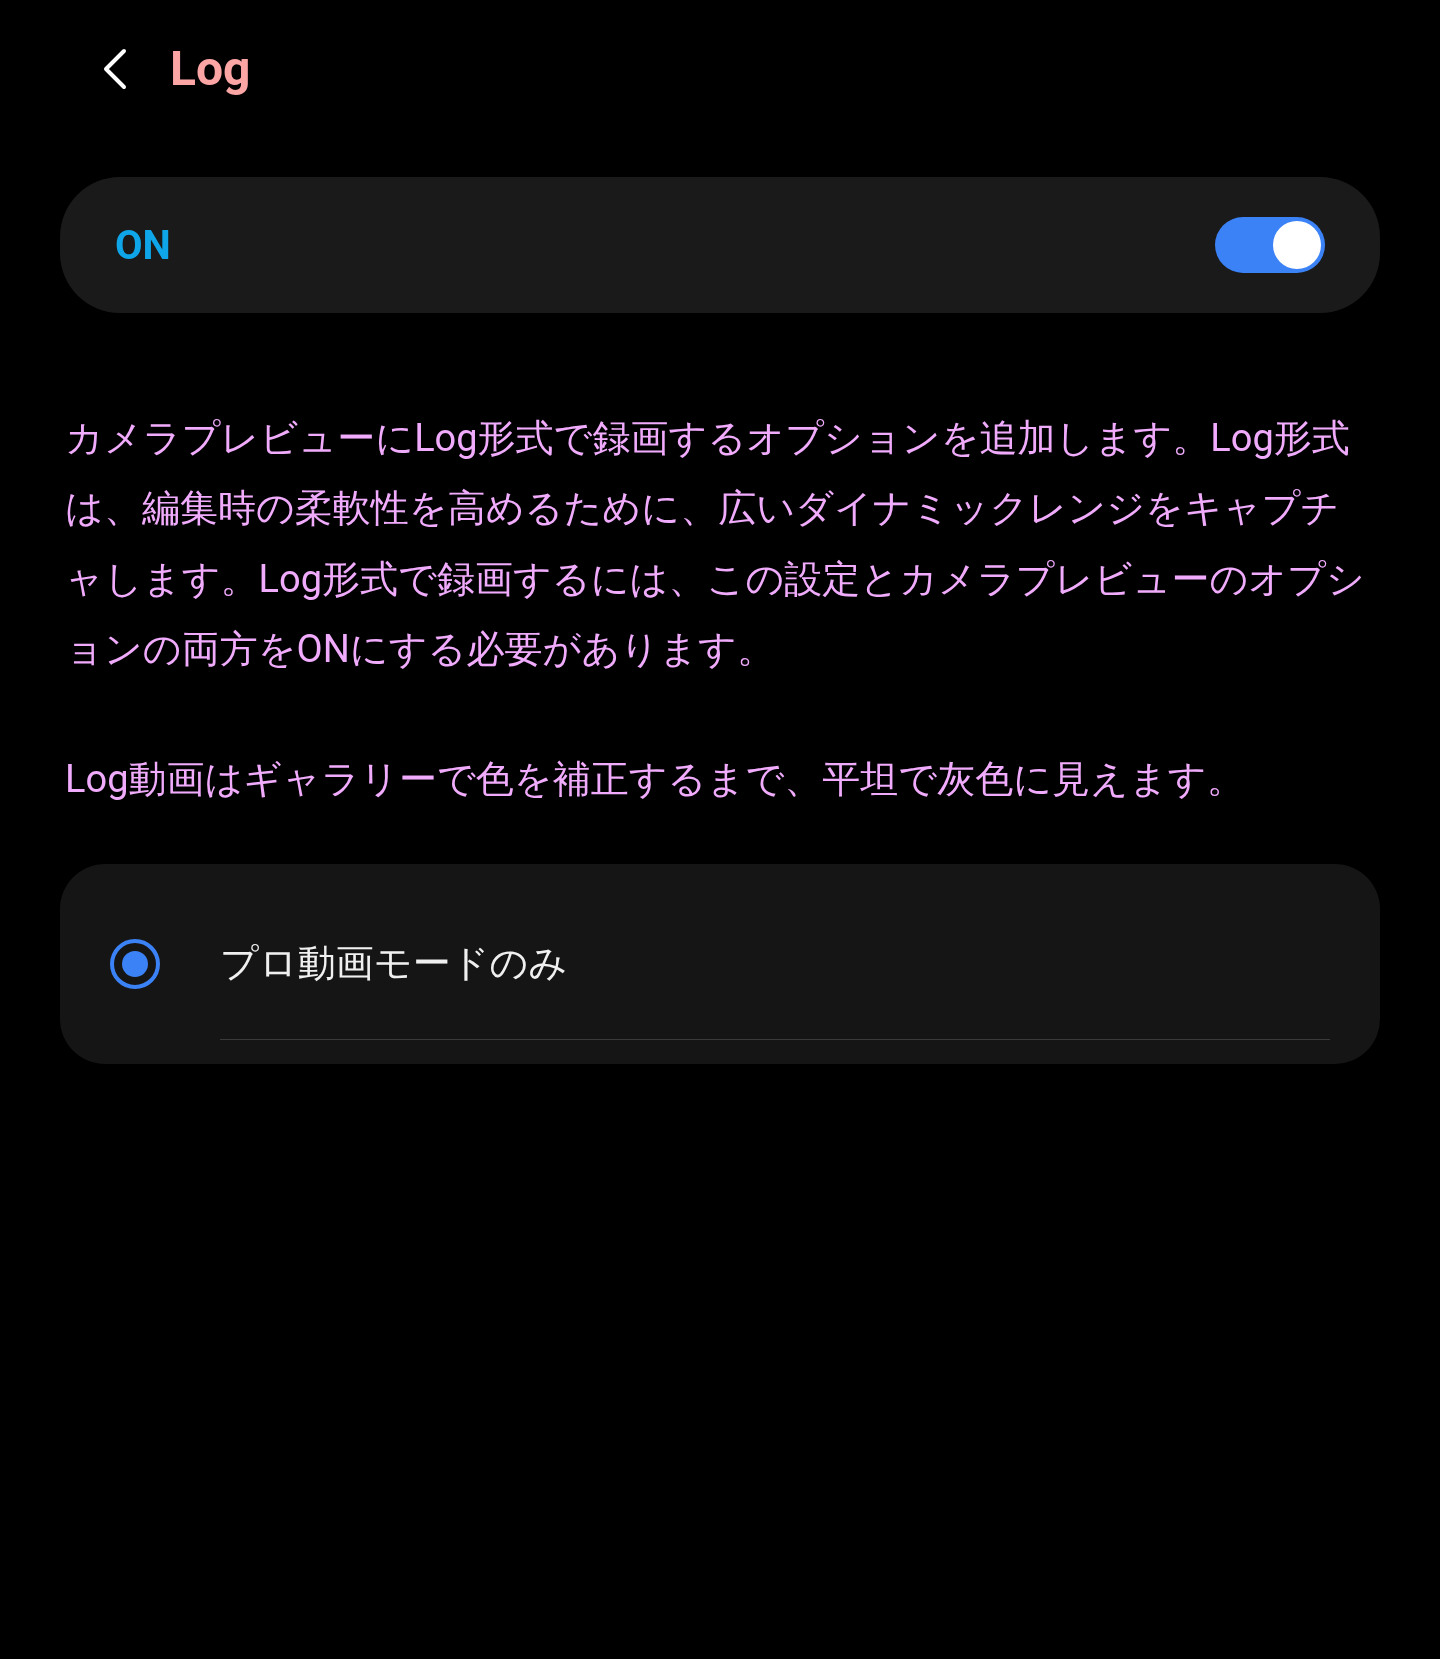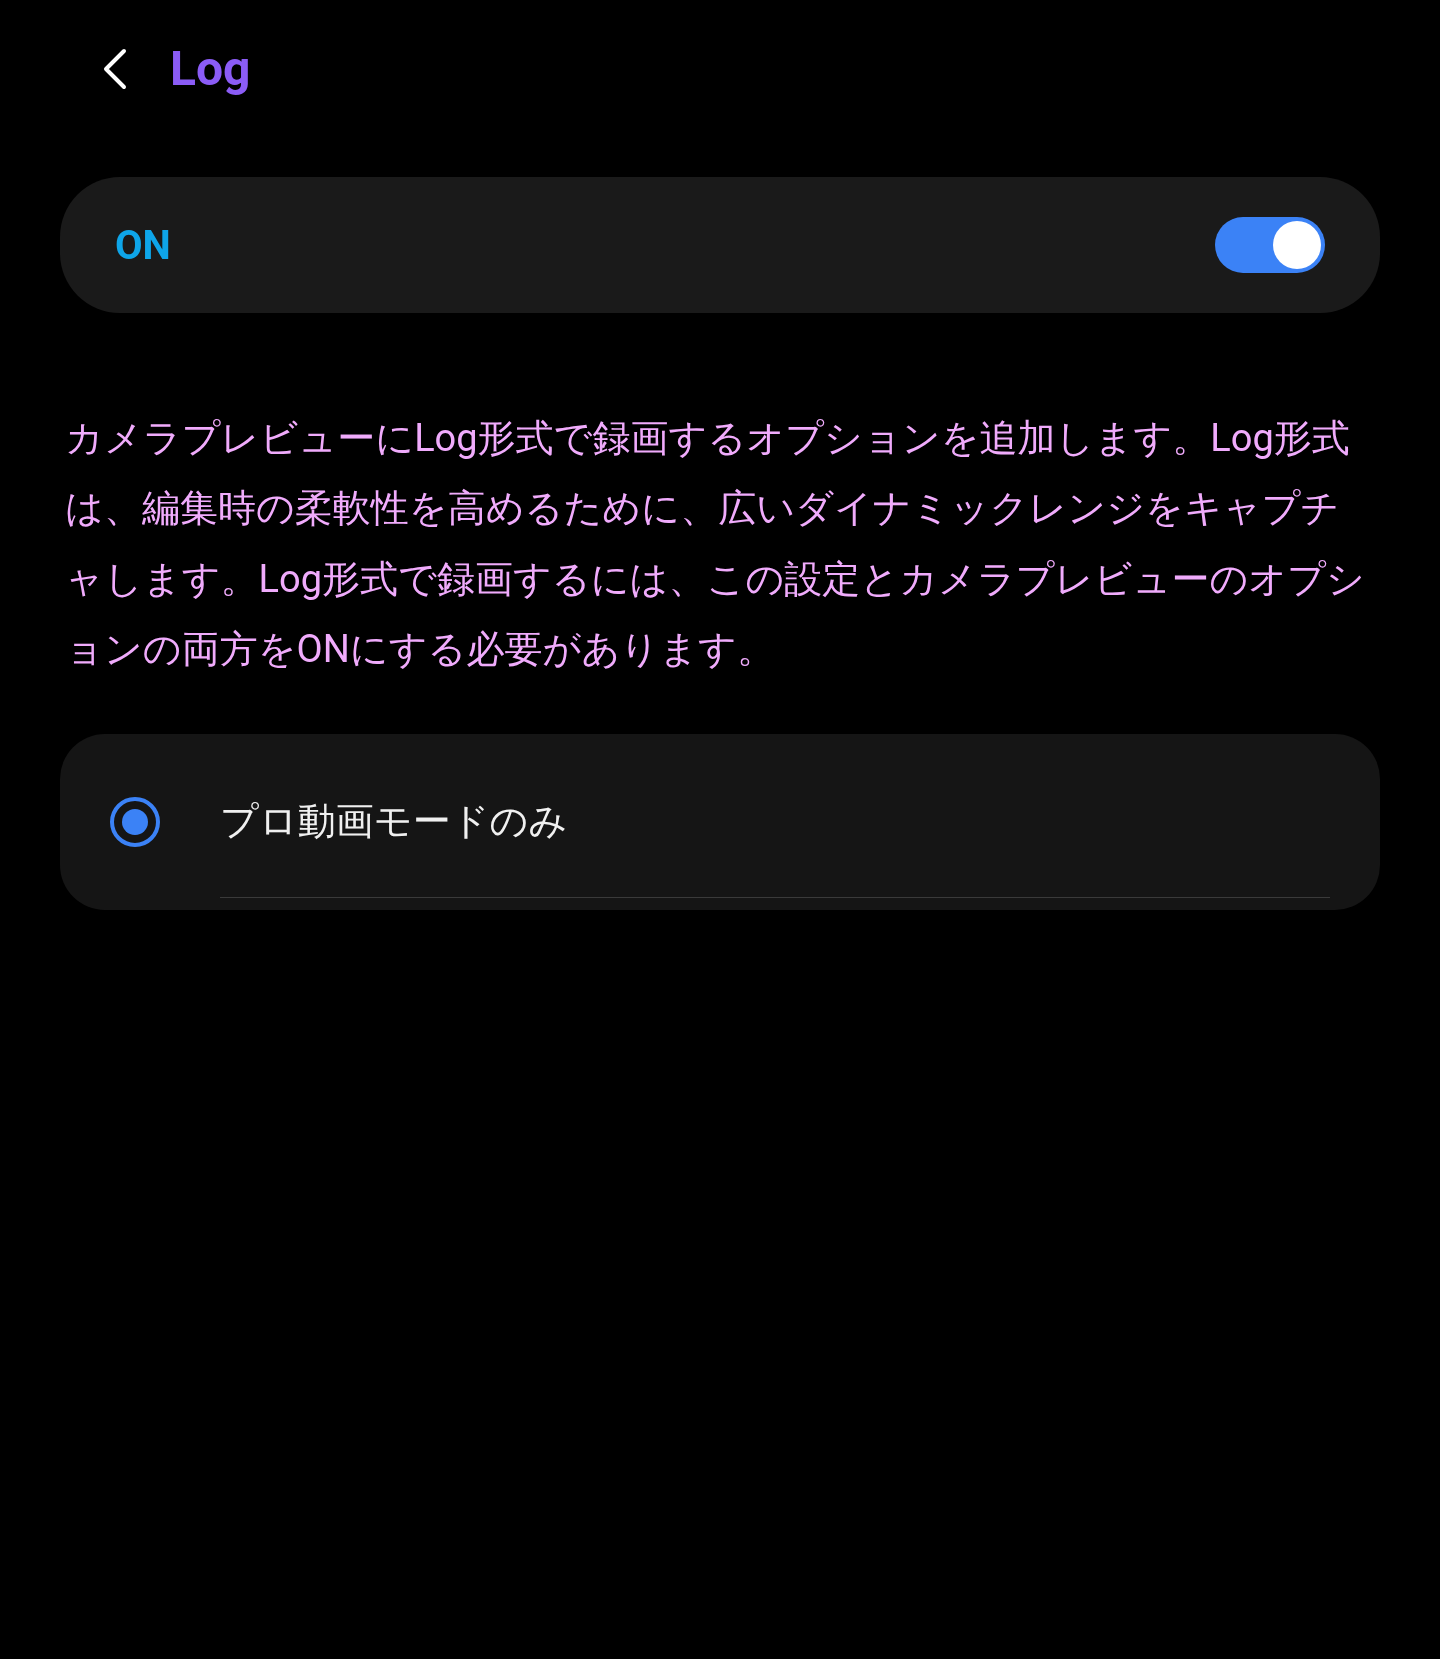--- a/index.html
+++ b/index.html
@@ -23,21 +23,21 @@
       padding-left: 40px;
     }
     .back-icon {
       width: 30px;
       height: 48px;
       cursor: pointer;
     }
     .page-title {
       font-size: 48px;
       font-weight: 700;
-      color: #8b5cf6;
+      color: #fca5a5;
     }
     .toggle-card {
       background: #1a1a1a;
       border-radius: 60px;
       padding: 40px 55px;
       display: flex;
       align-items: center;
       justify-content: space-between;
       margin-bottom: 90px;
     }
@@ -72,21 +72,21 @@
       line-height: 1.85;
       color: #f0abfc;
       margin-bottom: 60px;
     }
     .description-text:last-child {
       margin-bottom: 0;
     }
     .options-card {
       background: #151515;
       border-radius: 45px;
-      padding: 12px 0;
+      padding: 24px 0;
       margin-top: 40px;
     }
     .option-item {
       display: flex;
       align-items: center;
       gap: 60px;
       padding: 50px 50px;
       cursor: pointer;
     }
     .option-divider {
@@ -138,20 +138,21 @@
 
 <div class="toggle-card">
   <span class="toggle-label">ON</span>
   <div class="toggle-switch">
     <div class="toggle-thumb"></div>
   </div>
 </div>
 
 <div class="description-section">
   <p class="description-text">カメラプレビューにLog形式で録画するオプションを追加します。Log形式は、編集時の柔軟性を高めるために、広いダイナミックレンジをキャプチャします。Log形式で録画するには、この設定とカメラプレビューのオプションの両方をONにする必要があります。</p>
+  <p class="description-text">Log動画はギャラリーで色を補正するまで、平坦で灰色に見えます。</p>
 </div>
 
 <div class="options-card">
   <div class="option-item">
     <div class="radio-button selected"></div>
     <span class="option-label">プロ動画モードのみ</span>
   </div>
   <div class="option-divider"></div>
 </div>
 

